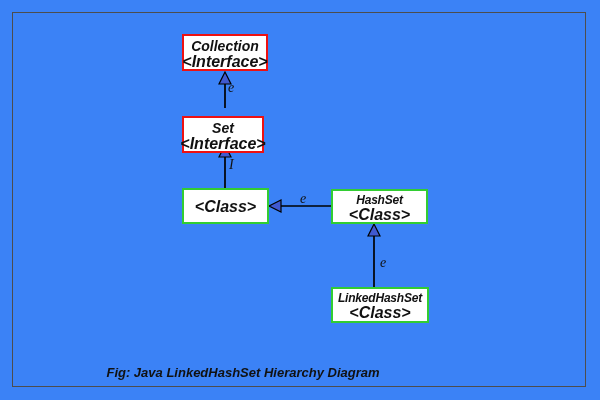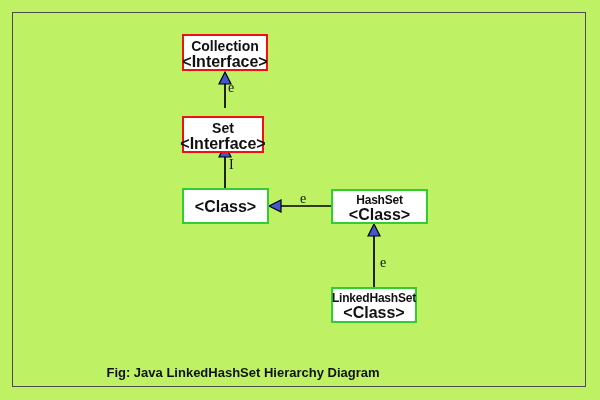--- a/index.html
+++ b/index.html
@@ -1,19 +1,20 @@
 <!DOCTYPE html>
 <html><head>
 <meta charset="utf-8">
 <style>
   html, body { margin: 0; padding: 0; background: #ffffff; }
   .canvas {
     position: relative; width: 600px; height: 400px;
-    background: #bef264; overflow: hidden;
+    background: #3b82f6; overflow: hidden;
     font-family: "Liberation Sans", sans-serif;
+    font-style: italic;
   }
   .frame {
     position: absolute; left: 12px; top: 12px;
     width: 574px; height: 375px;
     border: 1.5px solid #4d4d4d; box-sizing: border-box;
   }
   .edges { position: absolute; left: 0; top: 0; width: 600px; height: 400px; }
   .node {
     position: absolute; background: #ffffff; box-sizing: border-box;
     display: flex; flex-direction: column; align-items: center; justify-content: center;
@@ -68,21 +69,21 @@
 
   <div class="node klass small" style="left:182px; top:188px; width:87px; height:36px;">
     <div class="subtitle">&lt;Class&gt;</div>
   </div>
 
   <div class="node klass small" style="left:331px; top:189px; width:97px; height:35px;">
     <div class="title">HashSet</div>
     <div class="subtitle">&lt;Class&gt;</div>
   </div>
 
-  <div class="node klass small" style="left:331px; top:287px; width:86px; height:36px;">
+  <div class="node klass small" style="left:331px; top:287px; width:98px; height:36px;">
     <div class="title">LinkedHashSet</div>
     <div class="subtitle">&lt;Class&gt;</div>
   </div>
 
   <span class="edge-label" style="left:228px; top:81px;">e</span>
   <span class="edge-label" style="left:229px; top:158px;">I</span>
   <span class="edge-label" style="left:300px; top:192px;">e</span>
   <span class="edge-label" style="left:380px; top:256px;">e</span>
 
   <div class="caption">Fig: Java LinkedHashSet Hierarchy Diagram</div>

